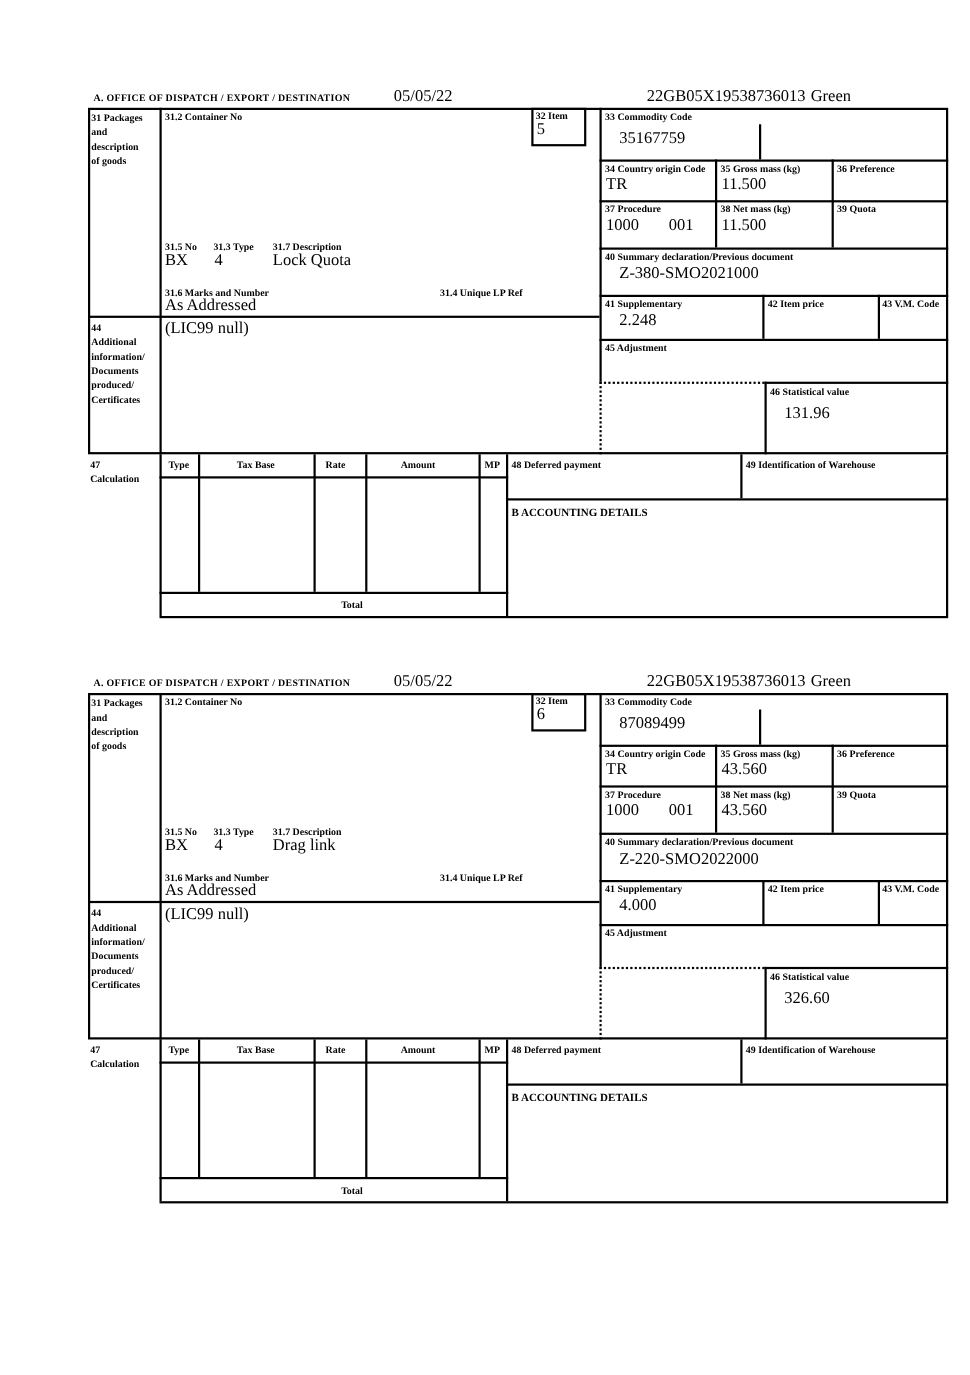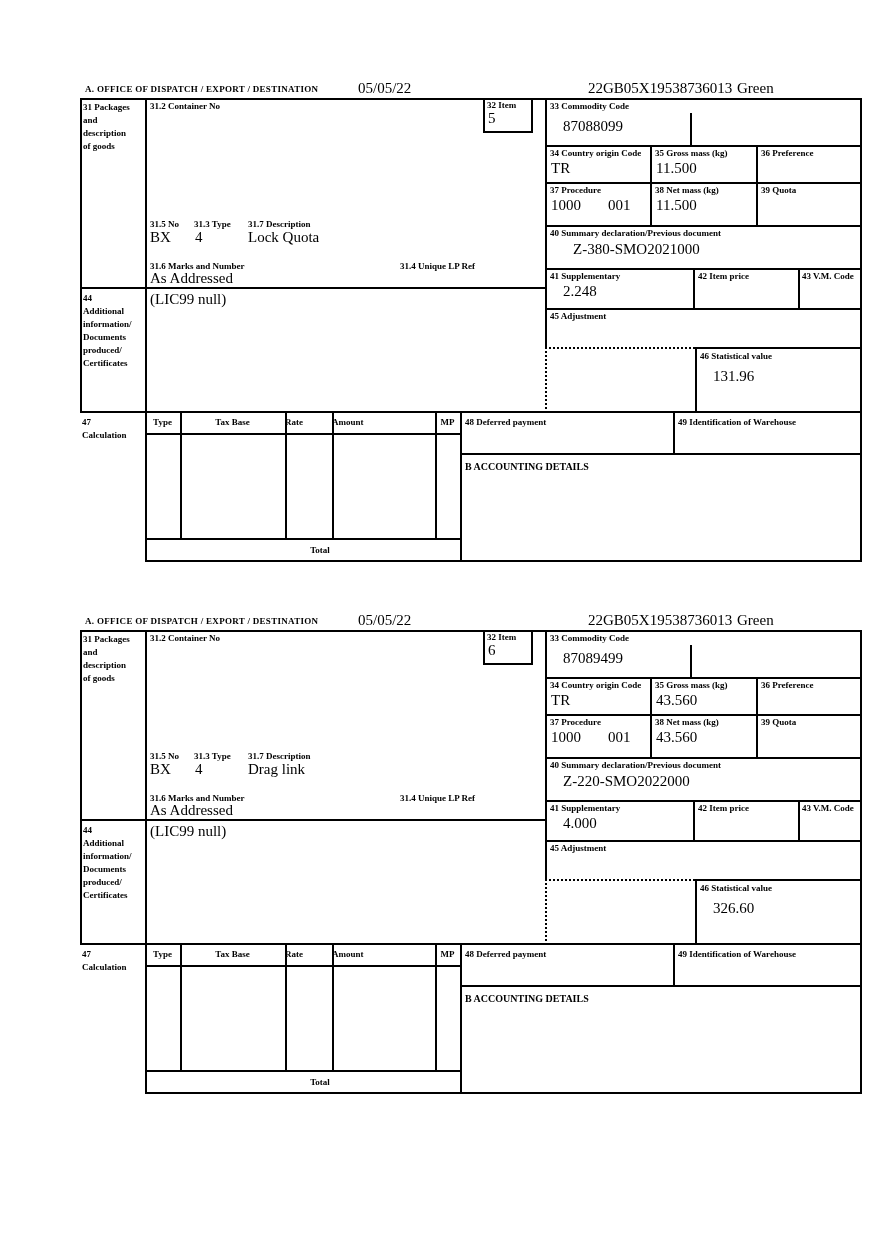--- a/index.html
+++ b/index.html
@@ -11,21 +11,21 @@
   .val{font-size:15px;line-height:16px;white-space:nowrap;}
   .pre{white-space:pre-line;line-height:13px;}
   .office{font-size:9px;letter-spacing:.3px;}
   .vl{width:2px;background:#000;}
   .hl{height:2px;background:#000;}
   .dotv{background:none;border-left:2px dotted #000;width:0;}
   .doth{background:none;border-top:2px dotted #000;height:0;}
   .main-box{left:0;top:18px;width:782px;height:315px;border:2px solid #000;box-sizing:border-box;}
   .rect{border:2px solid #000;box-sizing:border-box;}
   .cell{font-weight:bold;font-size:9px;line-height:10px;text-align:center;box-sizing:border-box;}
-  .cell.r{text-align:left;padding-right:4px;}
+  .cell.r{text-align:center;padding-right:4px;}
   .acct{font-weight:bold;font-size:10px;white-space:nowrap;}
 </style>
 </head>
 <body>
 
 <div id="page">
 <div class="block" style="top: 80px;">
 
   <div class="lbl office" style="left:5px;top:4px">A. OFFICE OF DISPATCH / EXPORT / DESTINATION</div>
   <div class="val" style="left:278px;top:0">05/05/22</div>
@@ -54,34 +54,34 @@
   <div class="rect" style="left:403px;top:18px;width:50px;height:35px"></div>
 
   <div class="lbl pre" style="left:3px;top:21px">31 Packages
 and
 description
 of goods</div>
   <div class="lbl" style="left:70px;top:21px">31.2 Container No</div>
   <div class="lbl" style="left:407px;top:20px">32 Item</div>
   <div class="val" style="left:408px;top:30px">5</div>
   <div class="lbl" style="left:470px;top:21px">33 Commodity Code</div>
-  <div class="val" style="left:483px;top:38px">87088099</div>
+  <div class="val" style="left:483px;top:38px">35167759</div>
   <div class="lbl" style="left:470px;top:68px">34 Country origin Code</div>
   <div class="val" style="left:471px;top:80px">TR</div>
   <div class="lbl" style="left:575px;top:68px">35 Gross mass (kg)</div>
   <div class="val" style="left:576px;top:80px">11.500</div>
   <div class="lbl" style="left:681px;top:68px">36 Preference</div>
   <div class="lbl" style="left:470px;top:105px">37 Procedure</div>
   <div class="val" style="left:471px;top:117px">1000</div>
   <div class="val" style="left:528px;top:117px">001</div>
   <div class="lbl" style="left:575px;top:105px">38 Net mass (kg)</div>
   <div class="val" style="left:576px;top:117px">11.500</div>
   <div class="lbl" style="left:681px;top:105px">39 Quota</div>
   <div class="lbl" style="left:470px;top:148px">40 Summary declaration/Previous document</div>
-  <div class="val" style="left:493px;top:161px">Z-380-SMO2021000</div>
+  <div class="val" style="left:483px;top:161px">Z-380-SMO2021000</div>
   <div class="lbl" style="left:470px;top:191px">41 Supplementary</div>
   <div class="val" style="left:483px;top:203px">2.248</div>
   <div class="lbl" style="left:618px;top:191px">42 Item price</div>
   <div class="lbl" style="left:722px;top:191px">43 V.M. Code</div>
   <div class="lbl" style="left:470px;top:231px">45 Adjustment</div>
   <div class="lbl" style="left:620px;top:271px">46 Statistical value</div>
   <div class="val" style="left:633px;top:288px">131.96</div>
 
   <div class="lbl" style="left:70px;top:139px">31.5 No</div>
   <div class="lbl" style="left:114px;top:139px">31.3 Type</div>

